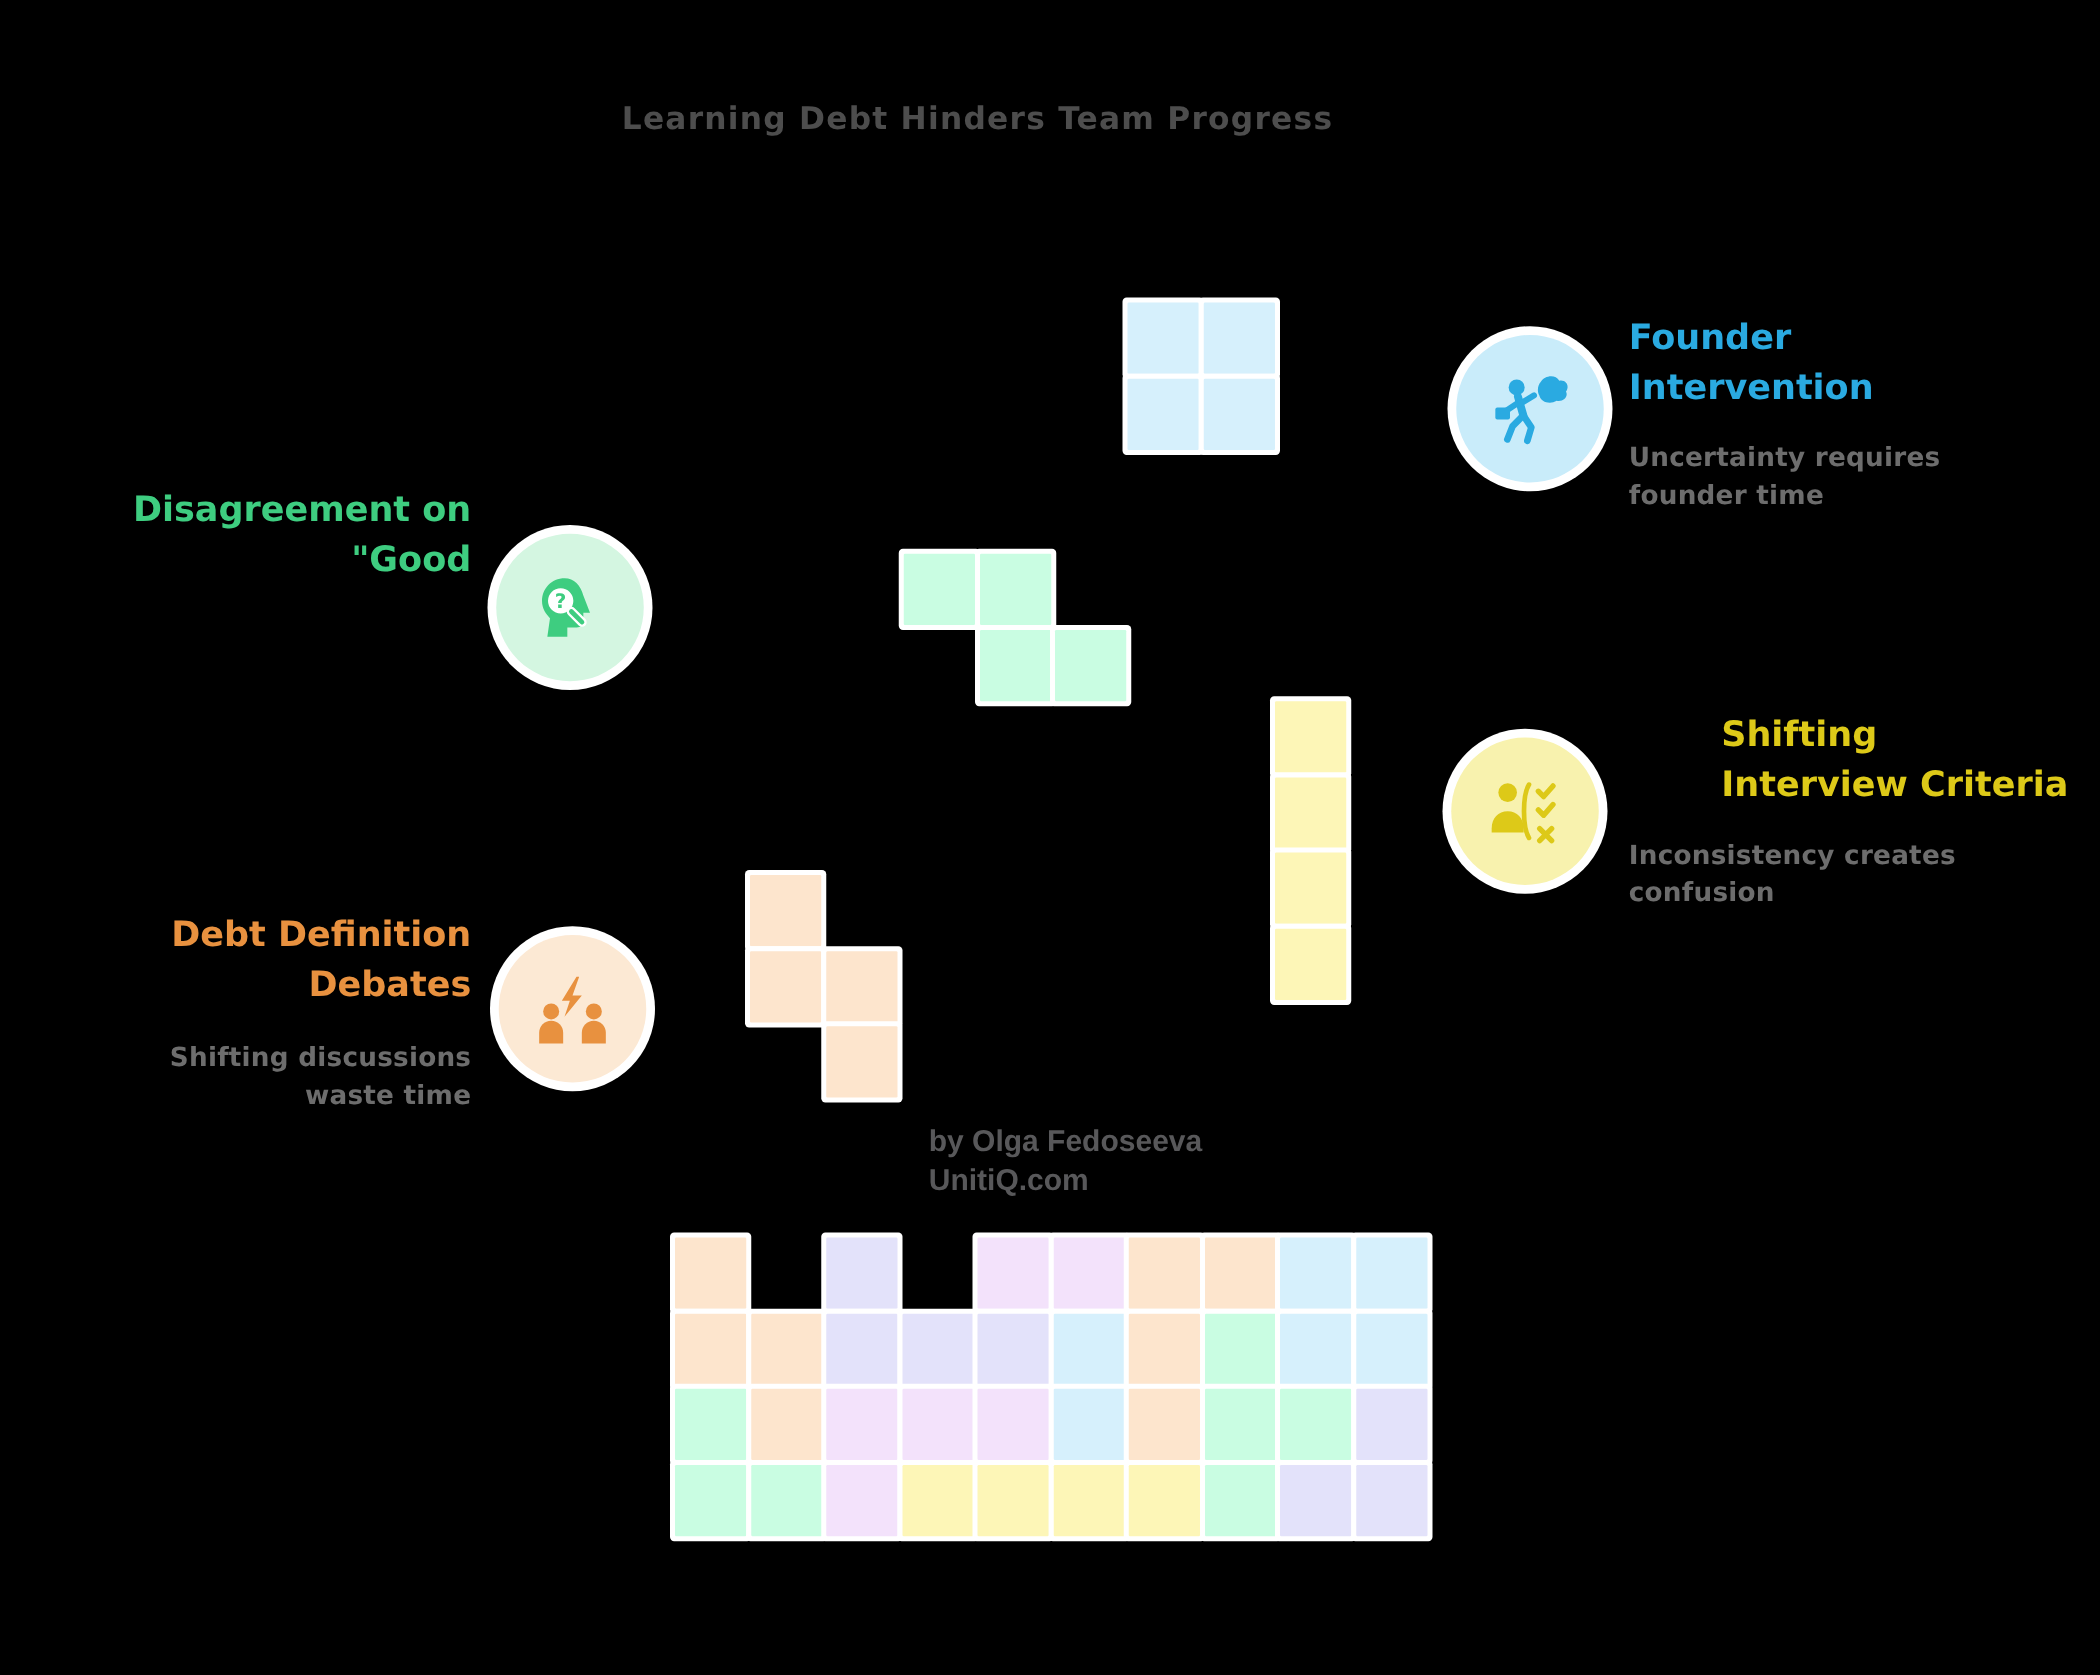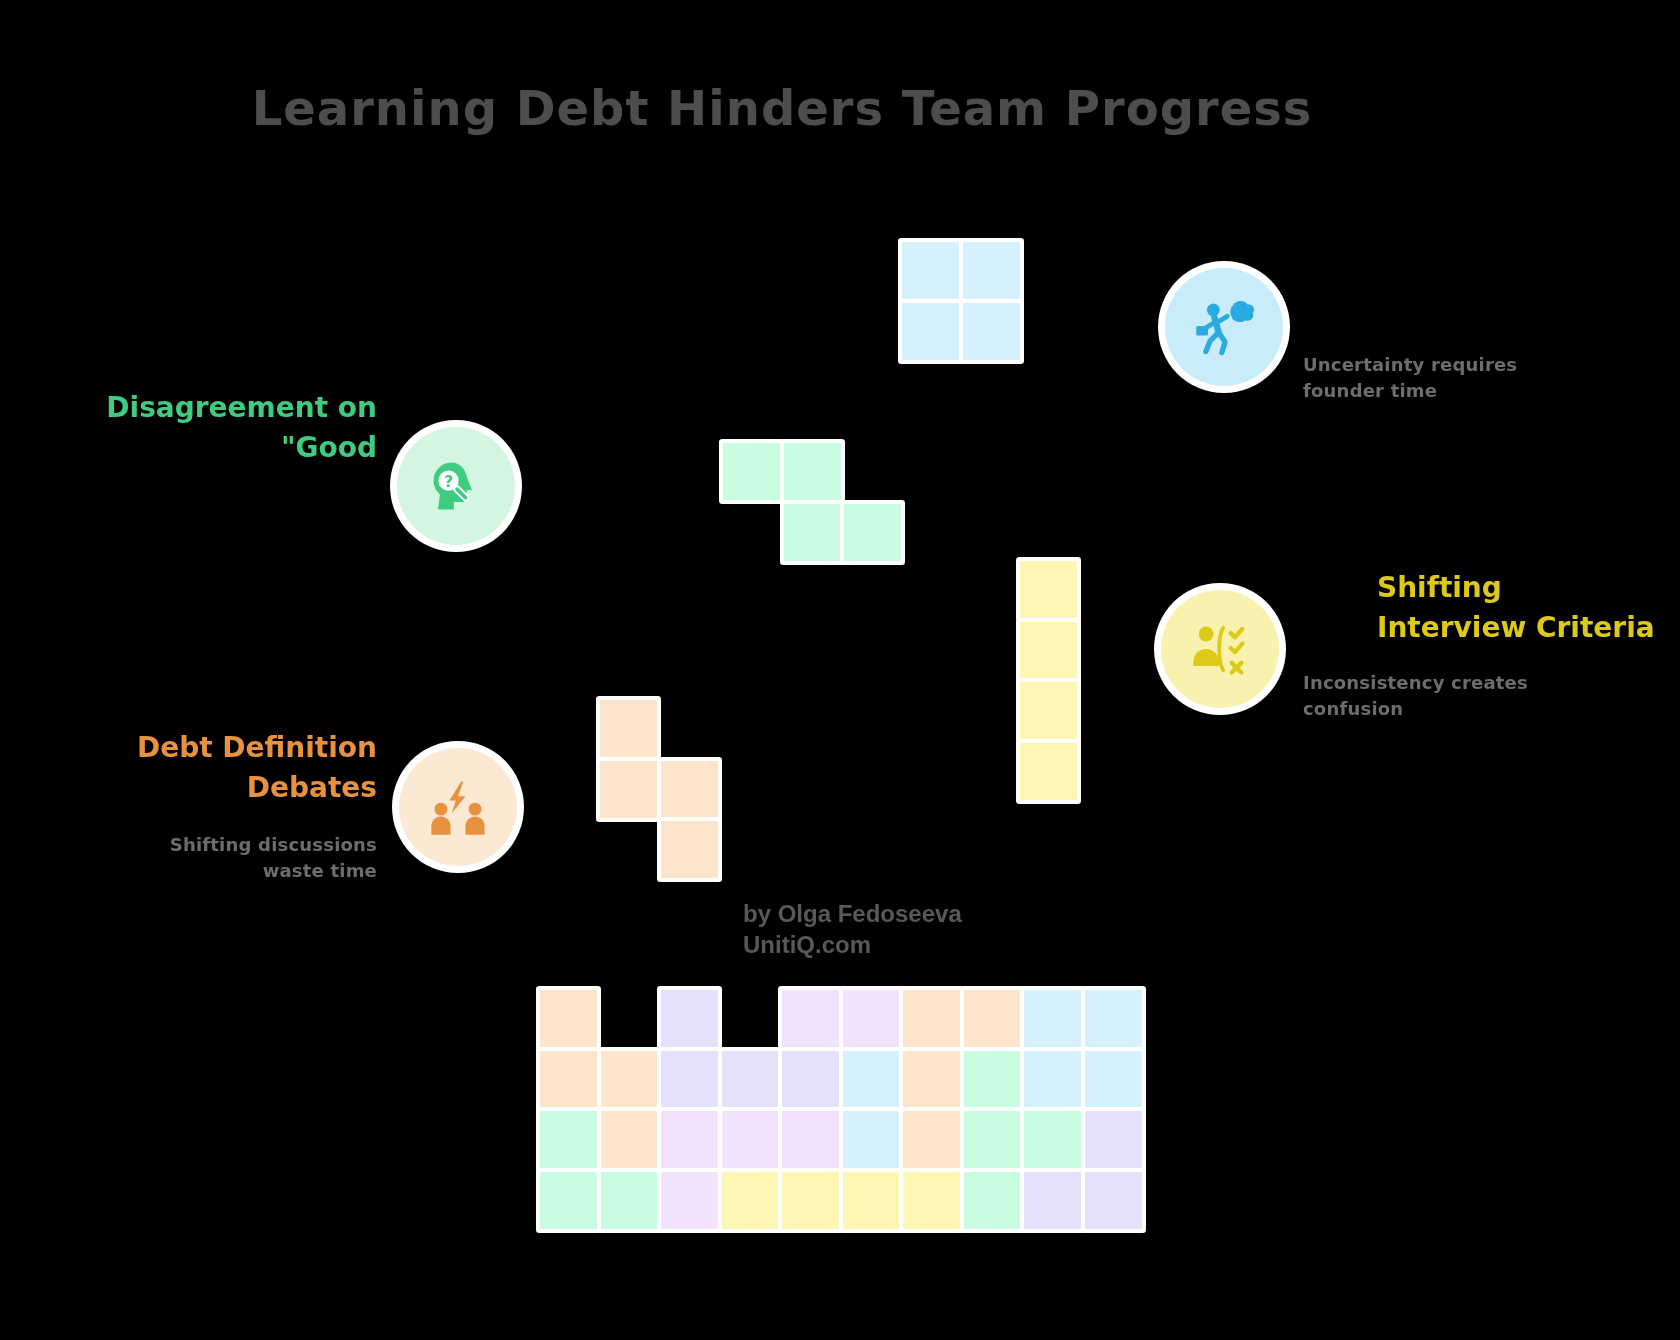--- a/index.html
+++ b/index.html
@@ -1,22 +1,22 @@
 <!DOCTYPE html>
 <html><head>
 <meta charset="utf-8">
 <style>
   html,body{margin:0;padding:0;background:#000;}
   .stage{position:relative;width:1680px;height:1340px;background:#000;overflow:hidden;
          font-family:"DejaVu Sans",sans-serif;}
   .main-title{position:absolute;left:0;top:80px;width:1564px;margin:0;text-align:center;
-              font-size:48px;font-weight:700;letter-spacing:1px;}
+              font-size:25px;font-weight:700;letter-spacing:1px;}
   .sec-title{position:absolute;margin:0;font-size:28px;font-weight:700;line-height:1.42;
              white-space:pre-line;}
-  .sec-sub{position:absolute;margin:0;font-size:18px;font-weight:700;line-height:1.42;
+  .sec-sub{position:absolute;margin:0;font-size:21px;font-weight:700;line-height:1.42;
            white-space:pre-line;letter-spacing:.2px;}
   .ralign{left:59px;width:318px;text-align:right;}
   .lalign{width:340px;text-align:left;}
   .circle{position:absolute;width:118px;height:118px;border-radius:50%;
           box-shadow:0 0 0 7px #fff;display:flex;align-items:center;justify-content:center;}
   .circle svg{display:block;}
   .byline{position:absolute;left:743px;top:898px;font-family:"Liberation Sans",sans-serif;
           font-size:24px;font-weight:700;line-height:1.3;}
   .tetris-cell{position:absolute;border-radius:1px;box-shadow:0 0 0 4px #fff;}
 </style>
@@ -46,20 +46,22 @@
   <div class="circle" style="left: 399px; top: 748px; color: rgb(232, 145, 63); background: rgb(252, 233, 212);">
     <svg width="64" height="64" viewBox="0 0 60 60">
       <circle cx="14" cy="32" r="6" fill="currentColor"></circle>
       <path fill="currentColor" d="M5 56 v-8 c0-5 4-9 9-9 s9 4 9 9 v8 z"></path>
       <circle cx="46" cy="32" r="6" fill="currentColor"></circle>
       <path fill="currentColor" d="M37 56 v-8 c0-5 4-9 9-9 s9 4 9 9 v8 z"></path>
       <polygon fill="currentColor" points="33,6 22,24 28,24 24,36 37,20 30,20 35,6"></polygon>
     </svg>
   </div>
 
+  <p class="sec-title lalign" style="left: 1303px; top: 250px; color: rgb(42, 170, 225);">Founder
+Intervention</p>
   <p class="sec-sub lalign" style="left: 1303px; top: 352px; color: rgb(109, 109, 109);">Uncertainty requires
 founder time</p>
   <div class="circle" style="left: 1165px; top: 268px; color: rgb(42, 170, 225); background: rgb(201, 236, 250);">
     <svg width="64" height="64" viewBox="0 0 60 60">
       <circle cx="20" cy="14" r="6" fill="currentColor"></circle>
       <path d="M21 21 L25 35" stroke="currentColor" stroke-width="6" stroke-linecap="round" fill="none"></path>
       <path d="M22 25 L13 31" stroke="currentColor" stroke-width="4.5" stroke-linecap="round" fill="none"></path>
       <rect x="4" y="29" width="11" height="9" rx="1.5" fill="currentColor"></rect>
       <path d="M23 26 L33 20" stroke="currentColor" stroke-width="4.5" stroke-linecap="round" fill="none"></path>
       <path d="M25 35 L17 43 L13 53" stroke="currentColor" stroke-width="5" stroke-linecap="round" stroke-linejoin="round" fill="none"></path>

